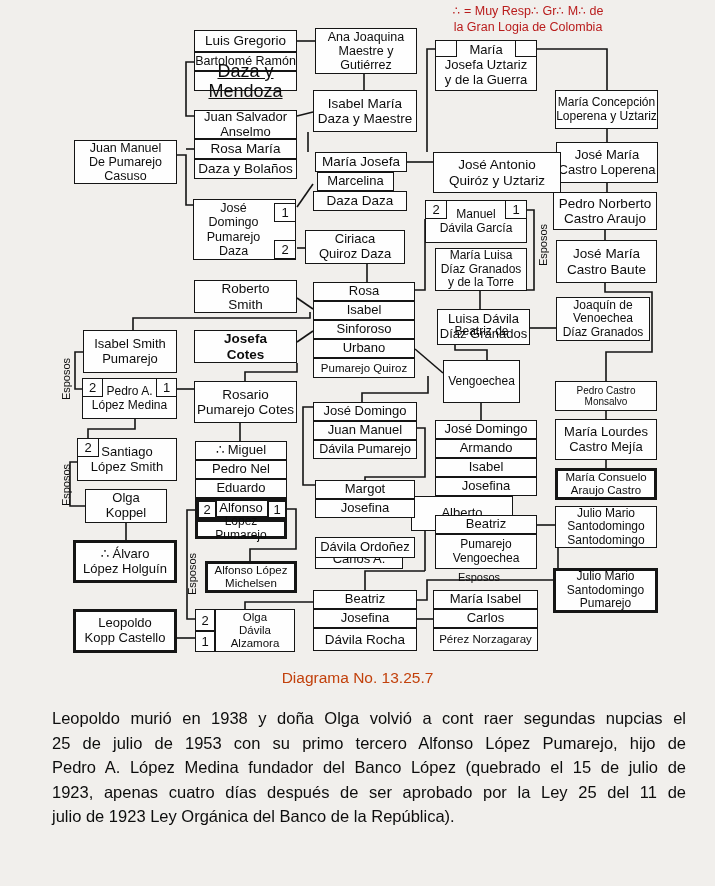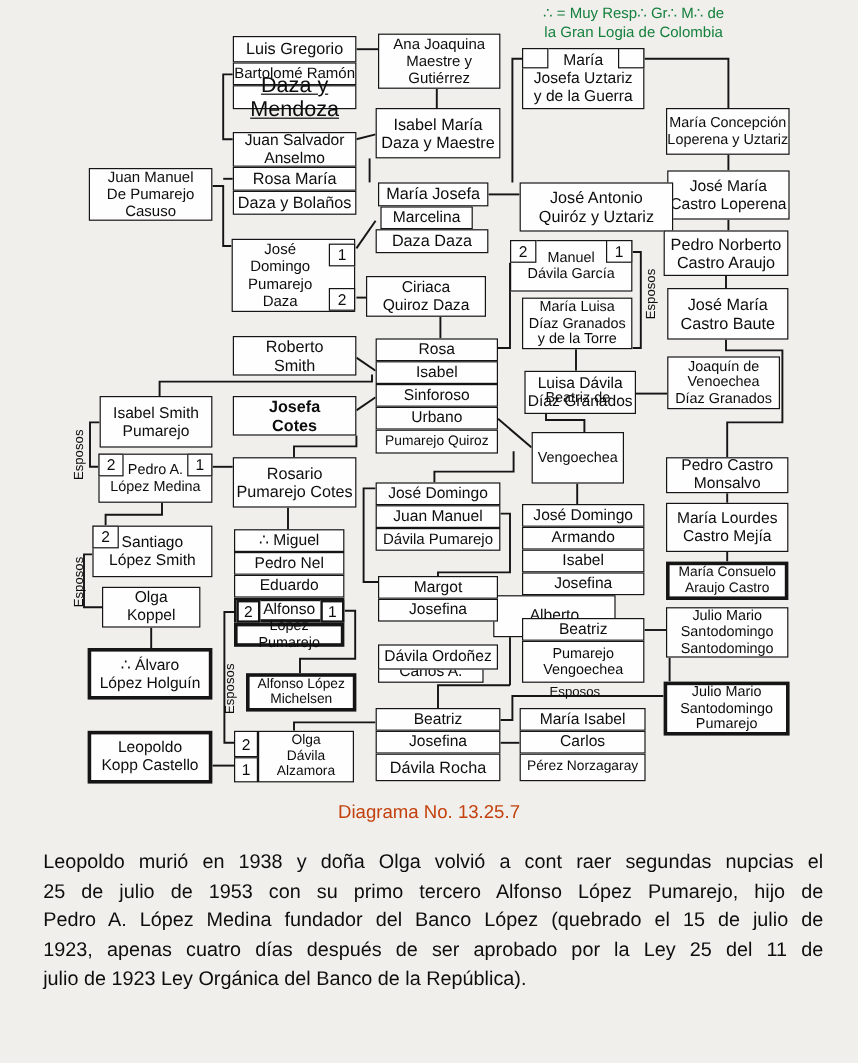--- a/index.html
+++ b/index.html
@@ -23,31 +23,31 @@
     font-size:13px;color:#0d0d0d;
   }
   .mark.bold{border-width:2.6px;}
   .spouse{
     position:absolute;z-index:3;font-size:11px;color:#0d0d0d;white-space:nowrap;
     transform:translate(-50%,-50%);
   }
   .spouse.vertical{transform:translate(-50%,-50%) rotate(-90deg);}
   #legend{
     position:absolute;left:432px;top:3px;width:192px;z-index:2;
-    font-size:12.5px;line-height:1.3;text-align:center;color:#15803d;
+    font-size:12.5px;line-height:1.3;text-align:center;color:#b91c1c;
   }
   #caption{
     position:absolute;left:0;top:669px;width:715px;text-align:center;
     font-size:15.5px;color:#c2410c;z-index:2;
   }
   #paragraph{
     position:absolute;left:36px;top:706px;width:650px;z-index:2;
     font-size:16.5px;line-height:24.6px;color:#0d0d0d;
   }
-  .para-line{text-align:justify;text-align-last:justify;}
+  .para-line{text-align:justify;text-align-last:justify;margin-left:16px;}
   .para-line.last{text-align-last:left;}
 </style>
 </head>
 <body>
 
 <div id="stage">
   <svg id="wires" viewBox="0 0 715 886" xmlns="http://www.w3.org/2000/svg">
       <path d="M297 41 L315 41" fill="none" stroke="#151515" stroke-width="1.6"></path>
       <path d="M194 62 L186 62 L186 116 L194 116" fill="none" stroke="#151515" stroke-width="1.6"></path>
       <path d="M364 74 L364 90" fill="none" stroke="#151515" stroke-width="1.6"></path>
@@ -225,21 +225,21 @@
       </div>
       <div class="box" style="left: 437px; top: 309px; width: 93px; height: 36px; font-size: 13px;">
         <div>Luisa Dávila</div>
         <div>Díaz Granados</div>
       </div>
       <div class="box" style="left: 443px; top: 360px; width: 77px; height: 43px; font-size: 12px; gap: 36px;">
         <div>Beatriz de</div>
         <div>Vengoechea</div>
         <div>Dávila</div>
       </div>
-      <div class="box" style="left: 555px; top: 381px; width: 102px; height: 30px; font-size: 13px;">
+      <div class="box" style="left: 555px; top: 381px; width: 102px; height: 30px; font-size: 10px;">
         <div>Pedro Castro</div>
         <div>Monsalvo</div>
       </div>
       <div class="box" style="left: 194px; top: 381px; width: 103px; height: 42px; font-size: 13.5px;">
         <div>Rosario</div>
         <div>Pumarejo Cotes</div>
       </div>
       <div class="box" style="left: 82px; top: 378px; width: 95px; height: 41px; font-size: 12px;">
         <div>Pedro A.</div>
         <div>López Medina</div>

